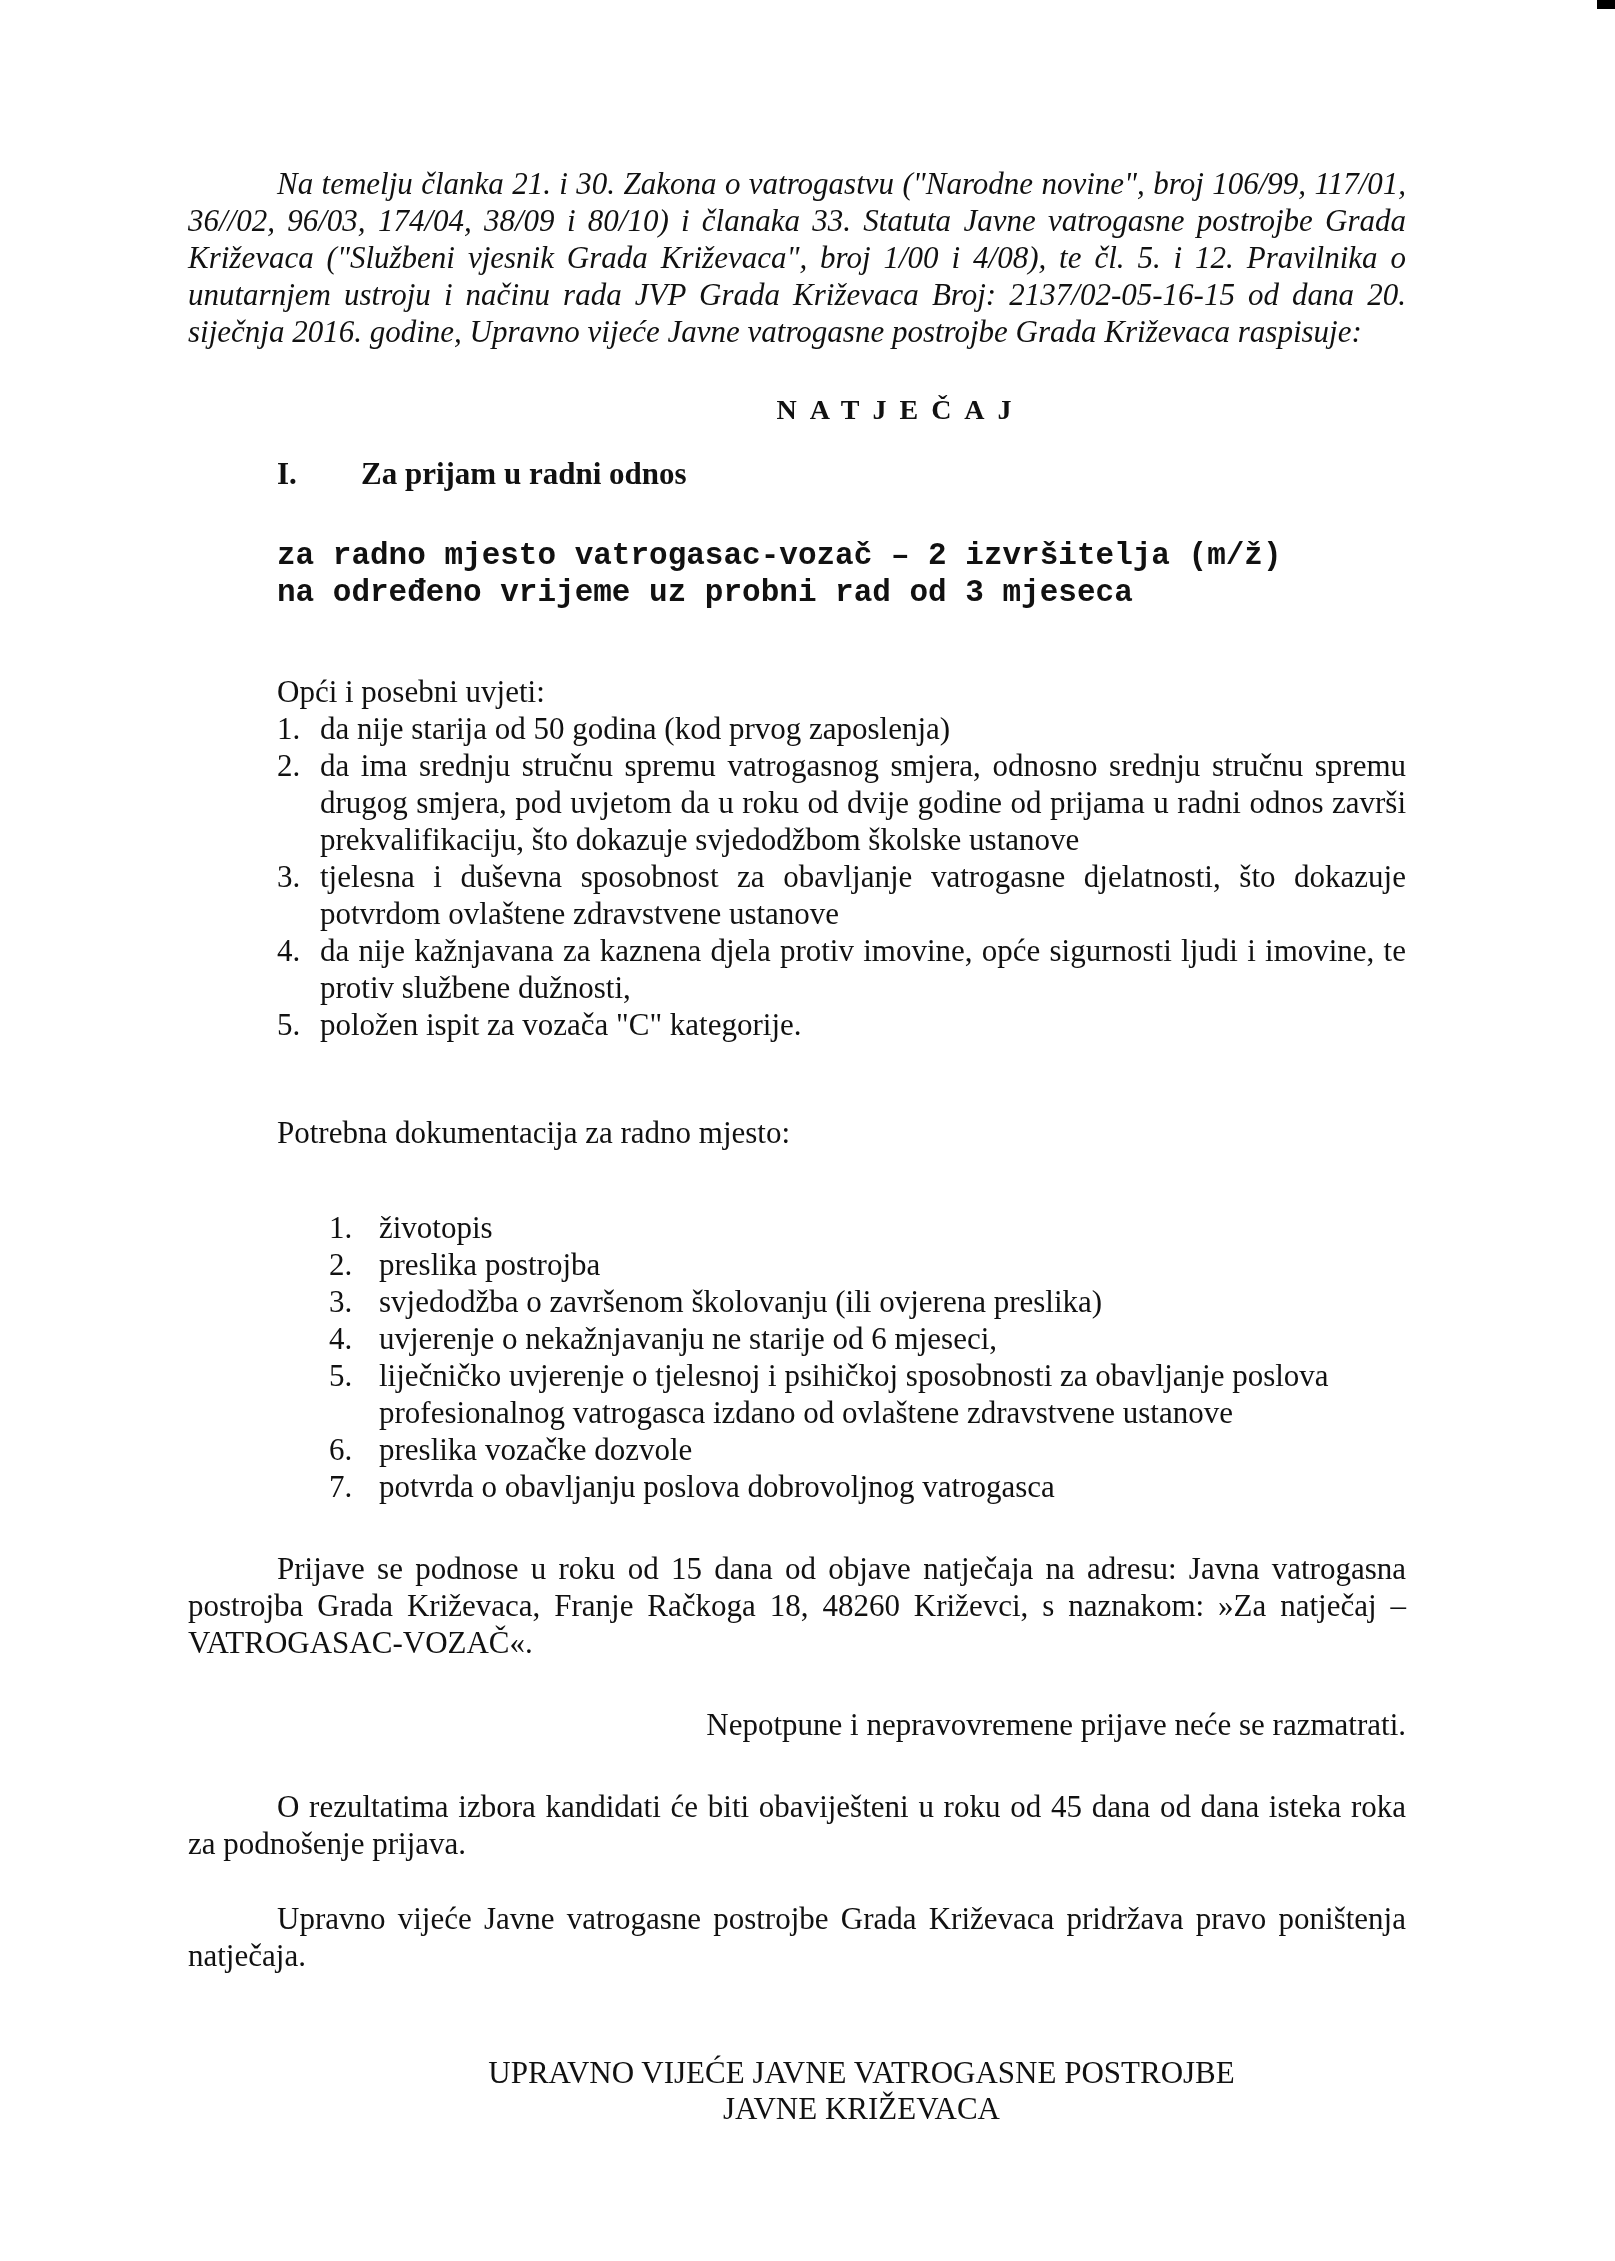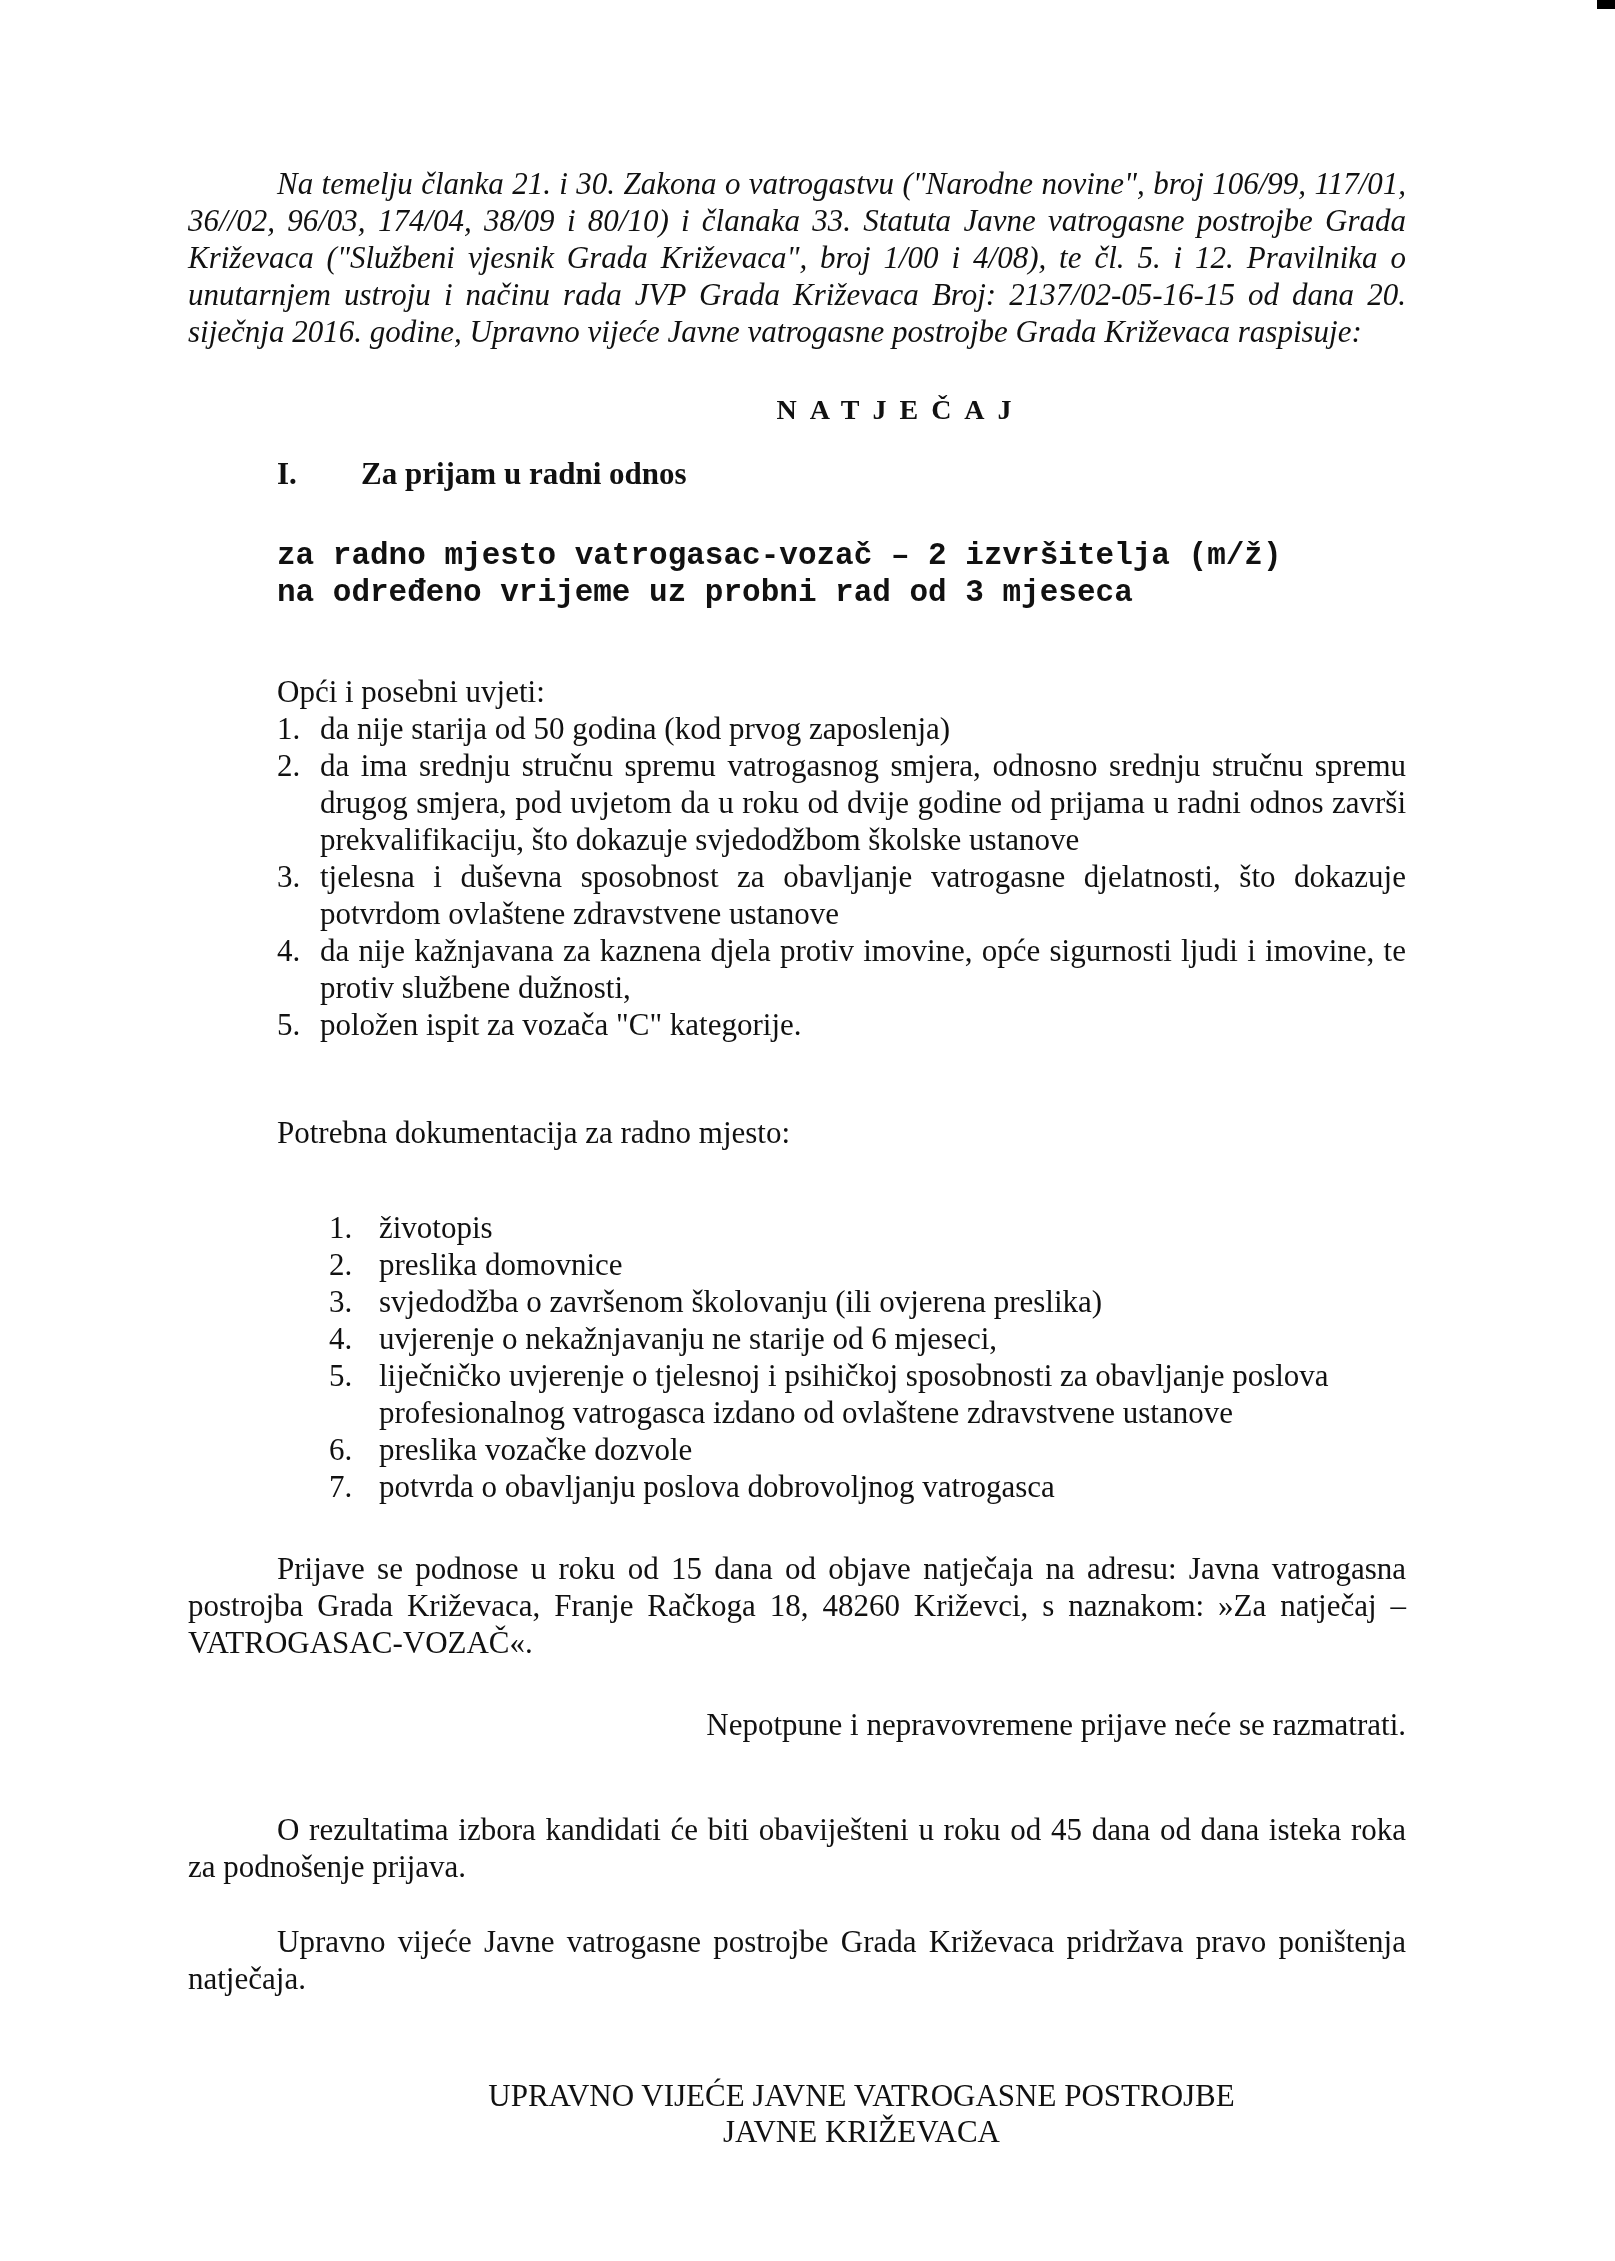--- a/index.html
+++ b/index.html
@@ -76,21 +76,21 @@
       padding-left: 89px;
     }
     ol.docs {
       margin-top: 58px;
       padding-left: 141px;
     }
     ol.docs li .n { width: 50px; flex: 0 0 50px; }
     ol.docs li .t { flex: 1; text-align: left; }
     .apply { margin-top: 45px; }
     .incomplete { margin-top: 45px; }
-    .results { margin-top: 68px; }
+    .results { margin-top: 45px; }
     .reserve { margin-top: 38px; }
     .signature {
       margin-top: 81px;
       text-align: center;
       padding-left: 129px;
       line-height: 36px;
     }
   </style>
 </head>
 <body>
@@ -138,21 +138,21 @@
   </ol>
 
   <div class="docs-label">Potrebna dokumentacija za  radno mjesto:</div>
   <ol class="docs">
     <li>
         <span class="n">1.</span>
         <span class="t">životopis</span>
       </li>
     <li>
         <span class="n">2.</span>
-        <span class="t">preslika domovnice</span>
+        <span class="t">preslika postrojba</span>
       </li>
     <li>
         <span class="n">3.</span>
         <span class="t">svjedodžba o završenom školovanju (ili ovjerena preslika)</span>
       </li>
     <li>
         <span class="n">4.</span>
         <span class="t">uvjerenje o nekažnjavanju ne starije od 6 mjeseci,</span>
       </li>
     <li>

